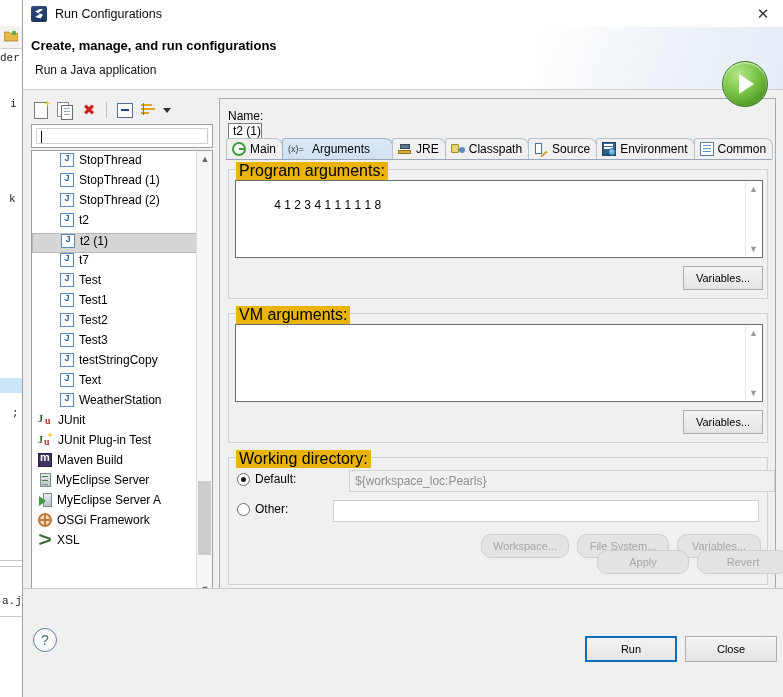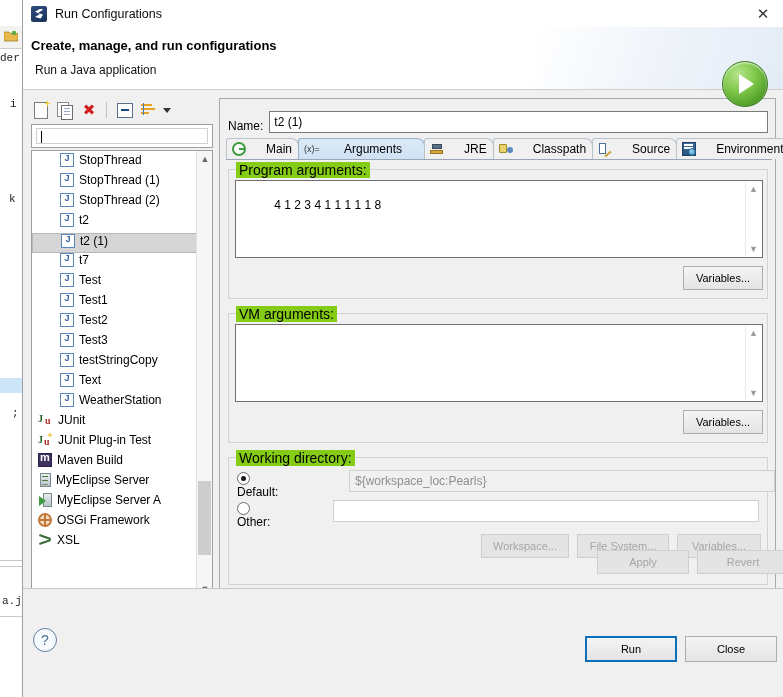--- a/index.html
+++ b/index.html
@@ -541,21 +541,22 @@
     width: 557px; height: 530px;
     background: #f0f0f0;
     border: 1px solid #a9a9a9;
     box-sizing: border-box;
   }
   #name-row {
     position: absolute;
     left: 8px; top: 10px;
     width: 540px; height: 24px;
     display: flex;
-    align-items: flex-end;
+    align-items: flex-start;
+    flex-direction: column;
   }
   #name-label {
     font-size: 12px;
     color: #000;
     margin-right: 6px;
     flex: none;
   }
   #name-field {
     flex: 1;
     height: 22px;
@@ -576,21 +577,21 @@
     width: 546px; height: 22px;
     display: flex;
     align-items: flex-end;
     border-bottom: 1px solid #9aa6b5;
   }
   .tab {
     height: 21px;
     display: flex;
     align-items: center;
     padding: 0 6px 0 5px;
-    gap: 20px;
+    gap: 4px;
     font-size: 12px;
     color: #000;
     border: 1px solid #b8c2cd;
     border-bottom: none;
     border-radius: 3px 8px 0 0;
     background: #f0f0f0;
     box-sizing: border-box;
     cursor: pointer;
     white-space: nowrap;
     margin-right: -1px;
@@ -716,23 +717,23 @@
 
   
   .groupbox {
     position: absolute;
     border: 1px solid #d2d2d2;
     box-sizing: border-box;
   }
   .group-title {
     position: absolute;
     top: -8px; left: 7px;
-    background: #84cc16;
+    background: #eab308;
     padding: 0 3px;
-    font-size: 14px;
+    font-size: 16px;
     color: #000;
   }
   .textarea {
     position: absolute;
     background: #ffffff;
     border: 1px solid #6f6f6f;
     box-sizing: border-box;
     font-size: 12px;
     color: #000;
     padding: 3px 5px;
@@ -767,34 +768,34 @@
     display: flex;
     align-items: center;
     justify-content: center;
     cursor: pointer;
   }
   .btn.disabled {
     color: #a6a6a6;
     background: #e4e4e4;
     border-color: #cfcfcf;
     cursor: default;
+    border-radius: 10px;
   }
   .btn.focused {
     border: 2px solid #0c6fba;
   }
 
   
   .radio-row {
     position: absolute;
     display: flex;
-    align-items: flex-start;
+    align-items: flex-end;
     font-size: 12px;
     color: #000;
     cursor: pointer;
-    flex-direction: column;
   }
   .radio {
     width: 13px; height: 13px;
     border-radius: 50%;
     border: 1px solid #6b6b6b;
     background: #ffffff;
     box-sizing: border-box;
     position: relative;
     margin-right: 5px;
     flex: none;

